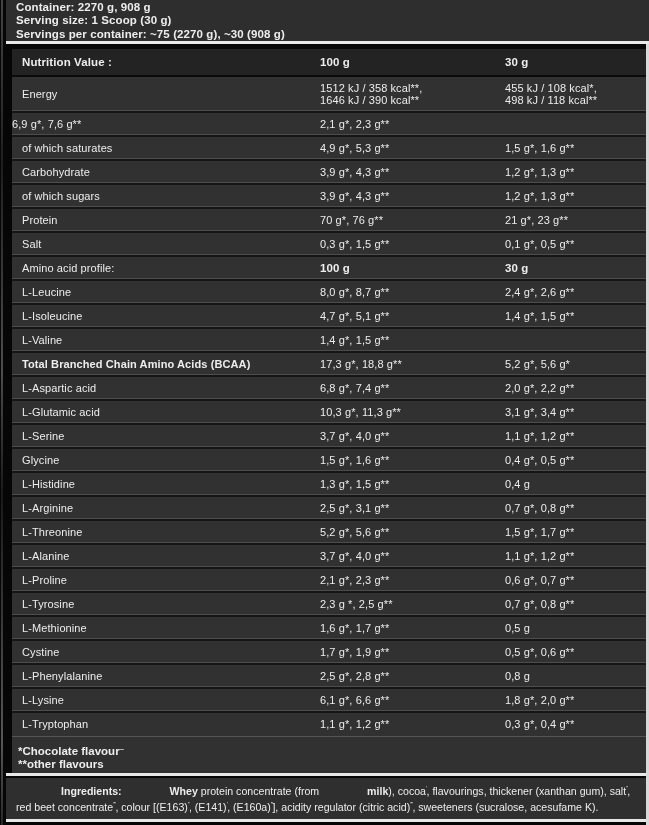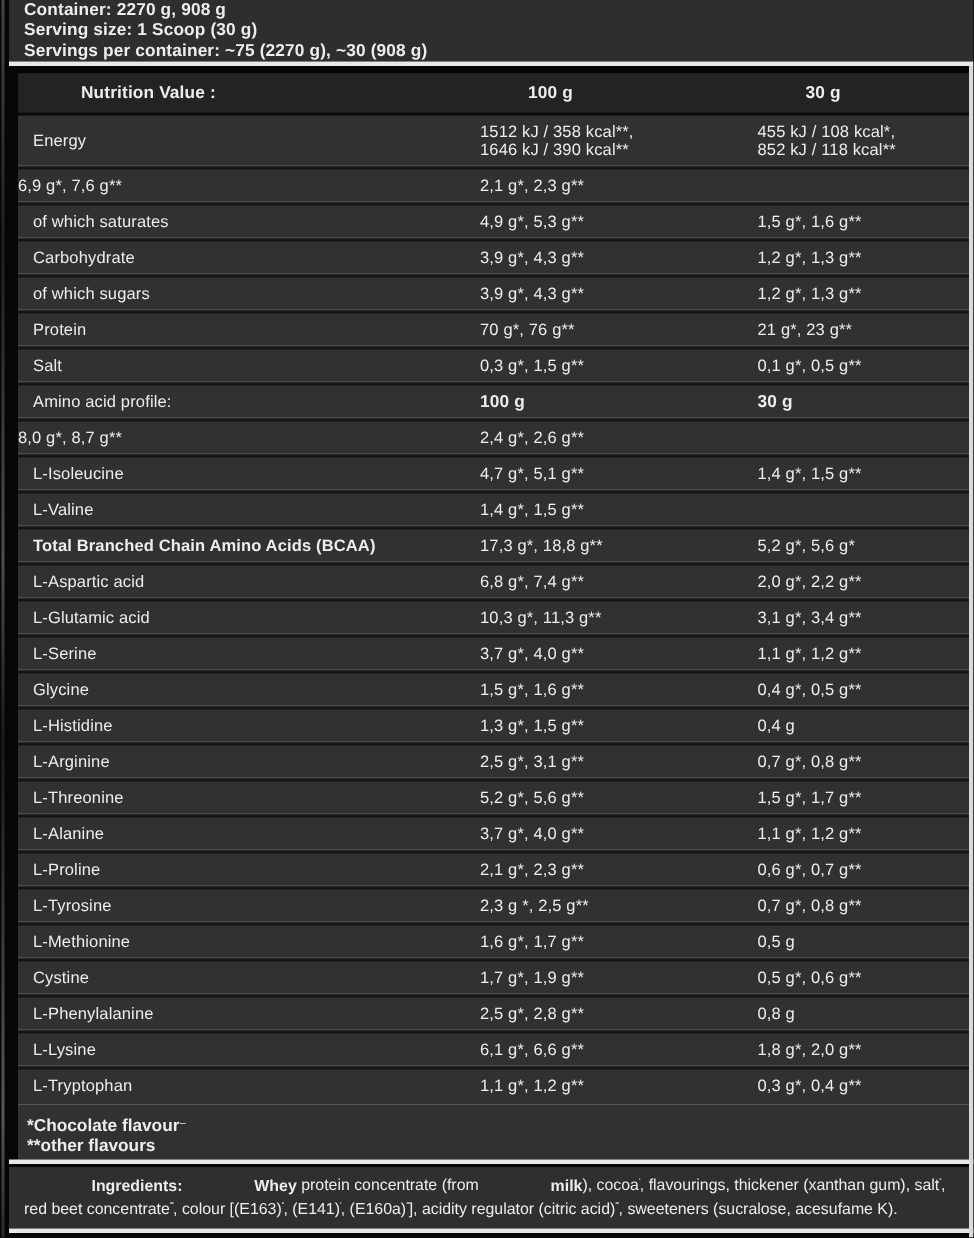--- a/index.html
+++ b/index.html
@@ -16,21 +16,21 @@
   
   .info { margin-left:6px; height:41px; background:#2e2e2e; padding:1px 0 0 10px; }
   .info div { font-size:11.5px; font-weight:700; line-height:13.4px; letter-spacing:.1px; }
   .sep-white { margin-left:6px; height:3px; background:#e8e8e8; }
   .gap { height:5px; }
 
   
   .table { margin-left:12px; width:634px; background:#313131; }
   .thead { display:grid; grid-template-columns:308px 185px 1fr; align-items:center;
     height:28px; background:#232323; border-bottom:2px solid #0a0a0a; }
-  .thead .cell { font-weight:700; font-size:11.5px;margin-left:32px; }
+  .thead .cell { font-weight:700; font-size:11.5px; }
   .row { display:grid; grid-template-columns:308px 185px 1fr; align-items:center;
     height:24px; border-bottom:2px solid #161616; box-shadow:inset 0 -1px 0 #4d4d4d; }
   .row.tall { height:36px; }
   .row:last-child { border-bottom:1px solid #555; box-shadow:none; }
   .cell { font-size:11px; line-height:12.5px; white-space:pre-line; letter-spacing:.1px; }
   .cell.label { padding-left:10px; }
   .row.bold .cell.label, .row.subheader .cell:not(.label) { font-weight:700; }
   .row.subheader .cell:not(.label) { font-size:11.5px; }
 
   
@@ -68,21 +68,21 @@
       <div class="cell label">Nutrition Value :</div>
       <div class="cell">100 g</div>
       <div class="cell">30 g</div>
     </div>
     <div id="rows">
   <div class="row tall">
     <div class="cell label">Energy</div>
     <div class="cell">1512 kJ / 358 kcal**,
 1646 kJ / 390 kcal**</div>
     <div class="cell">455 kJ / 108 kcal*,
-852 kJ / 118 kcal**</div>
+498 kJ / 118 kcal**</div>
   </div>
 
   <div class="row">
     <div class="cell">6,9 g*, 7,6 g**</div>
     <div class="cell">2,1 g*, 2,3 g**</div>
   </div>
 
   <div class="row">
     <div class="cell label">of which saturates</div>
     <div class="cell">4,9 g*, 5,3 g**</div>
@@ -113,20 +113,21 @@
     <div class="cell">0,1 g*, 0,5 g**</div>
   </div>
 
   <div class="row subheader">
     <div class="cell label">Amino acid profile:</div>
     <div class="cell">100 g</div>
     <div class="cell">30 g</div>
   </div>
 
   <div class="row">
+    <div class="cell label">L-Leucine</div>
     <div class="cell">8,0 g*, 8,7 g**</div>
     <div class="cell">2,4 g*, 2,6 g**</div>
   </div>
 
   <div class="row">
     <div class="cell label">L-Isoleucine</div>
     <div class="cell">4,7 g*, 5,1 g**</div>
     <div class="cell">1,4 g*, 1,5 g**</div>
   </div>
 

